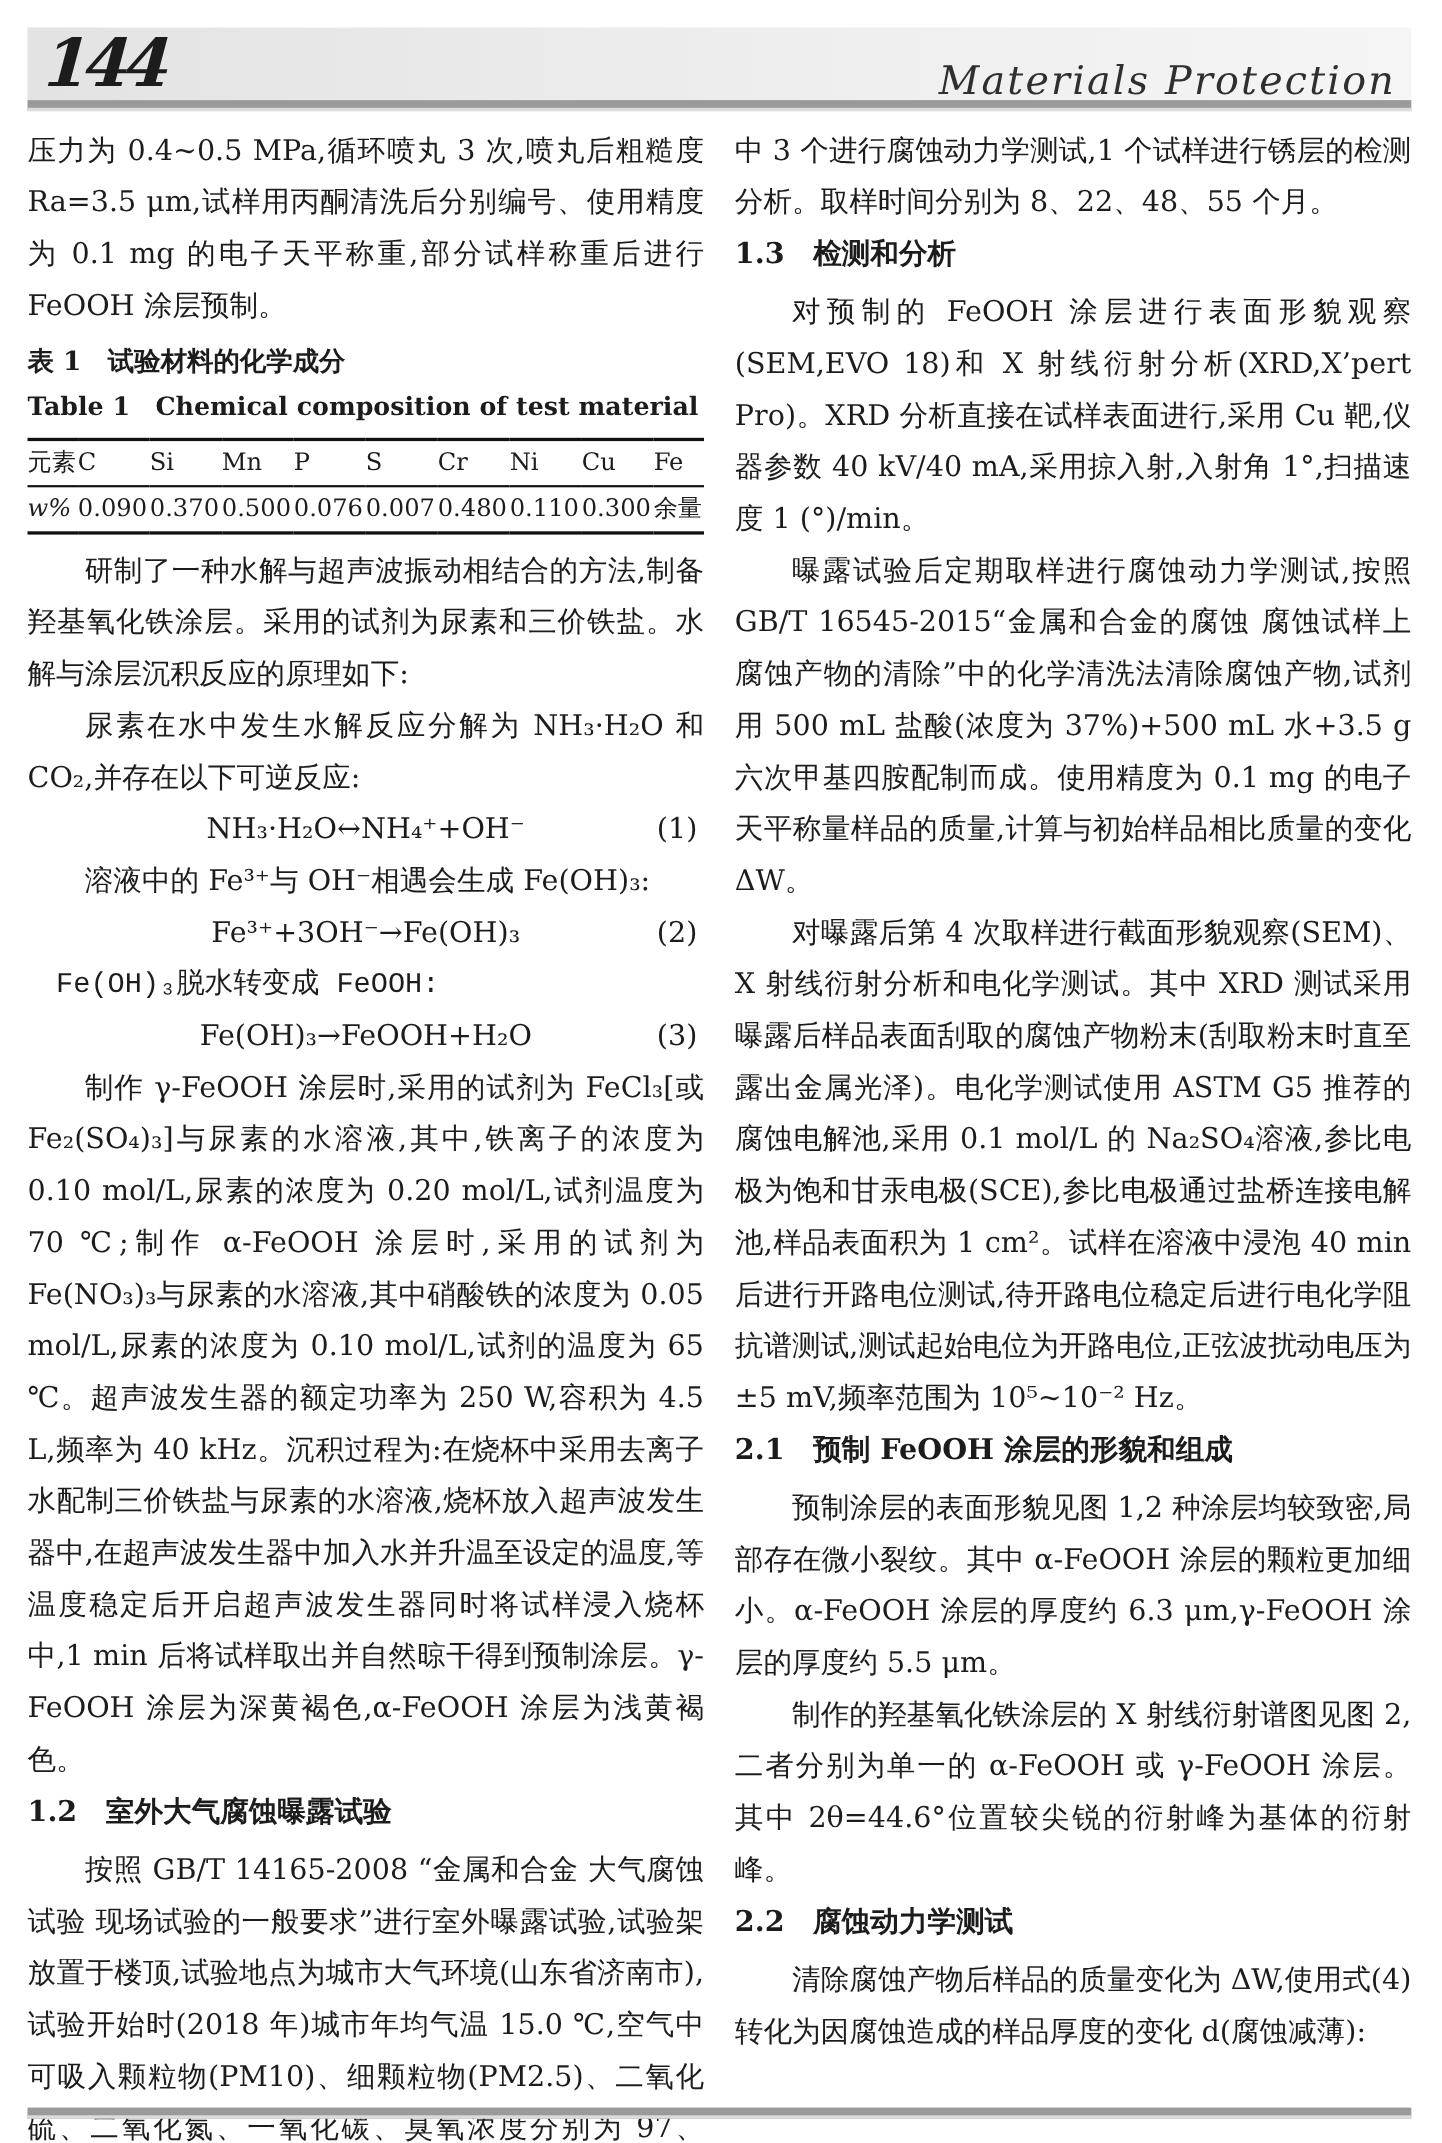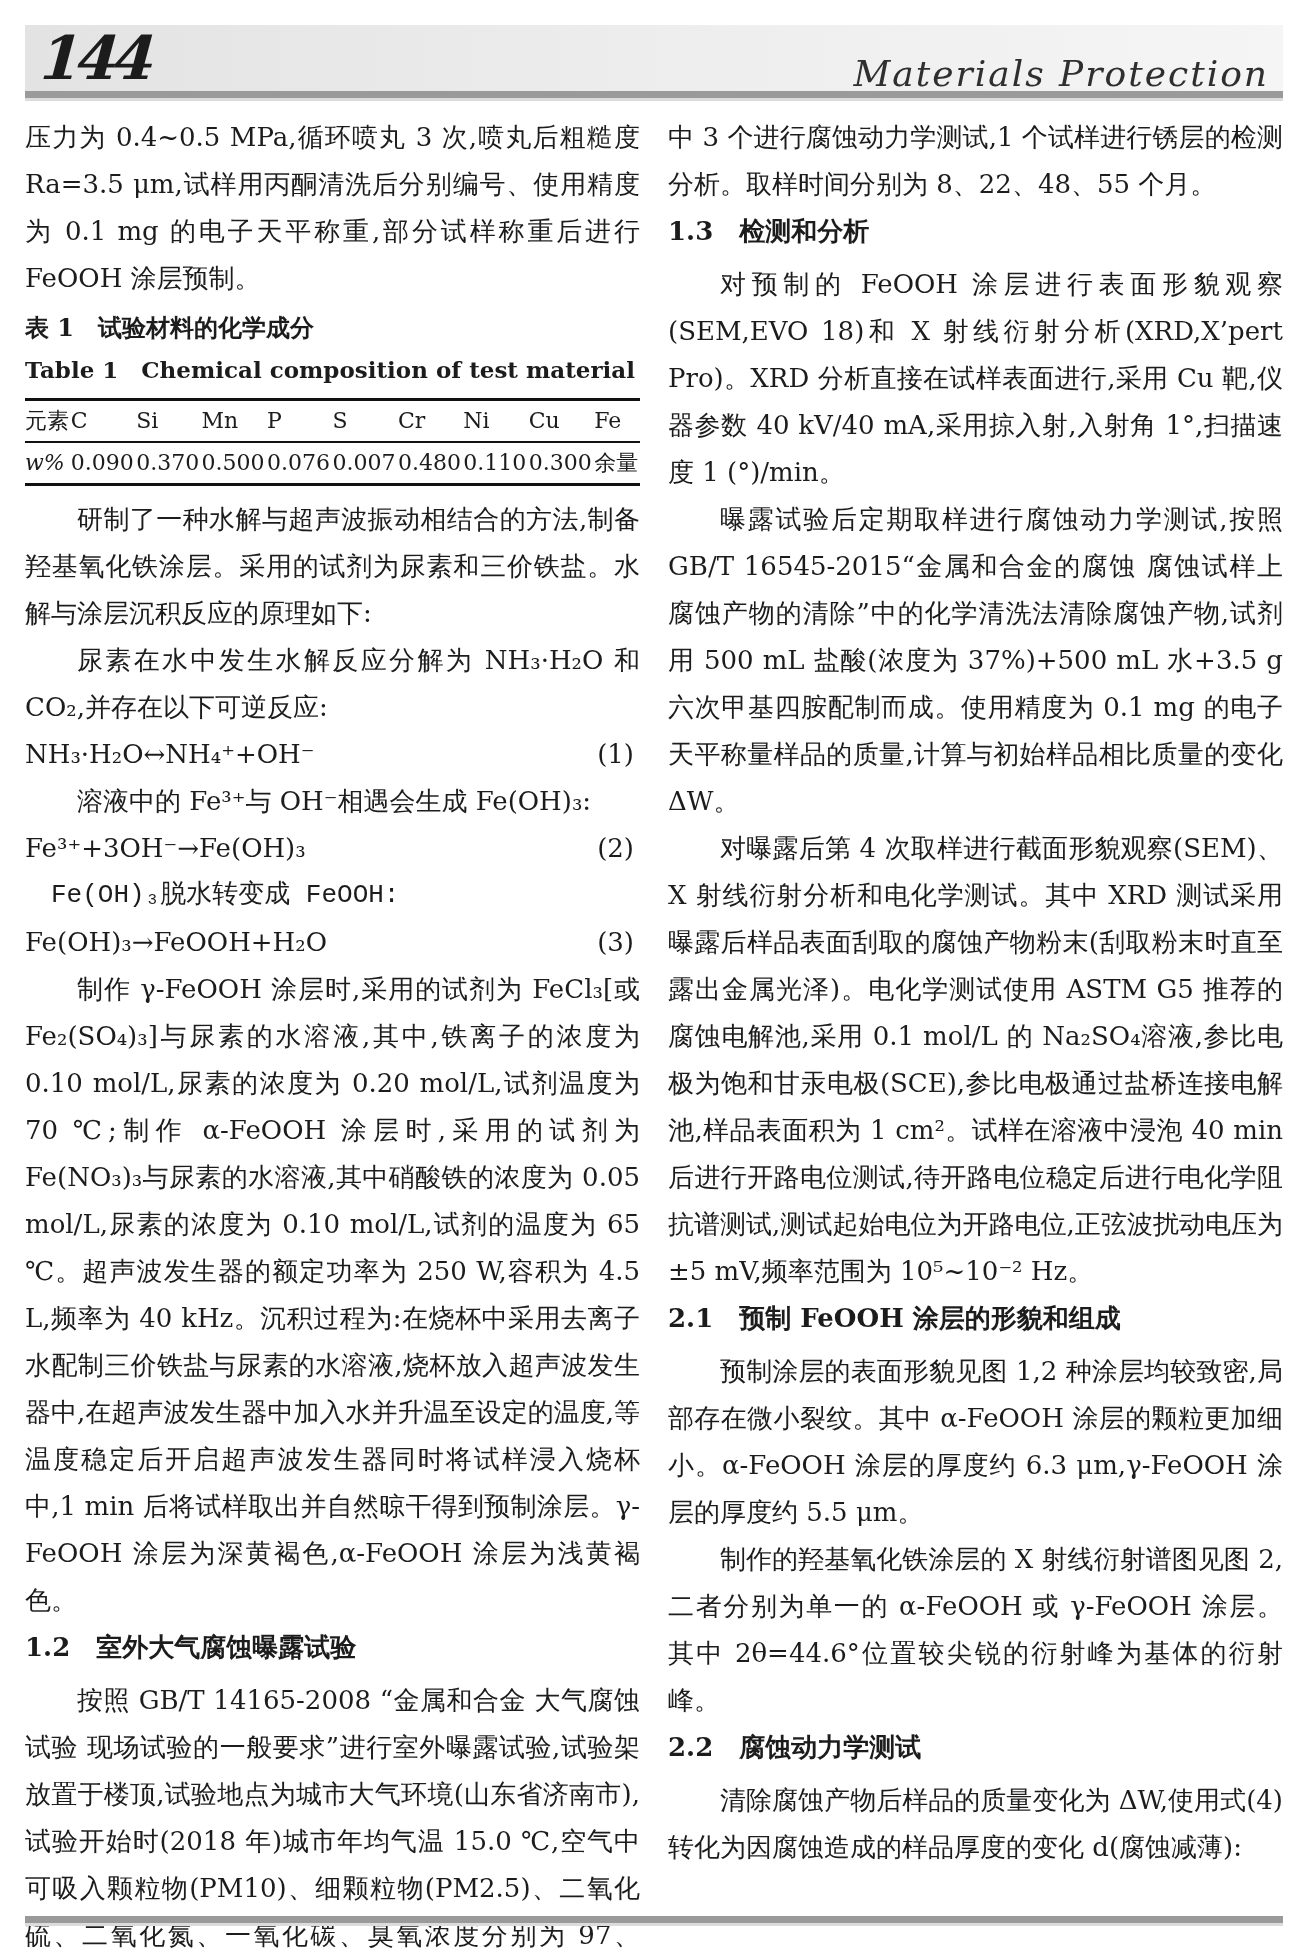--- a/index.html
+++ b/index.html
@@ -47,21 +47,21 @@
   .col { width: 615px; font-size: 26px; line-height: 47px; text-align: justify; }
 
   .para { margin: 0; text-indent: 2em; }
   .para.cont { text-indent: 0; }
   .para.small-indent { text-indent: 1em; font-family: Liberation Mono, monospace; }
 
   .h-sub { font-weight: bold; margin: 0 0 6px; text-indent: 0; }
   .h-sec { font-weight: bold; font-size: 31px; margin: 30px 0 24px; text-indent: 0; }
 
   
-  .equation { position: relative; margin: 0; }
+  .equation { position: relative; text-align: center; margin: 0; }
   .eq-num { position: absolute; right: 6px; top: 0; }
 
   
   .tbl-title { text-align: left; font-weight: bold; font-size: 24px;
                line-height: 40px; margin: 6px 0 0; text-indent: 0; }
   .tbl-title.en { font-size: 23px; margin: 2px 0 8px; }
   table.comp {
     width: 100%; border-collapse: collapse; font-size: 22px;
     border-top: 3px solid #111; border-bottom: 3px solid #111;
     margin-bottom: 10px;

